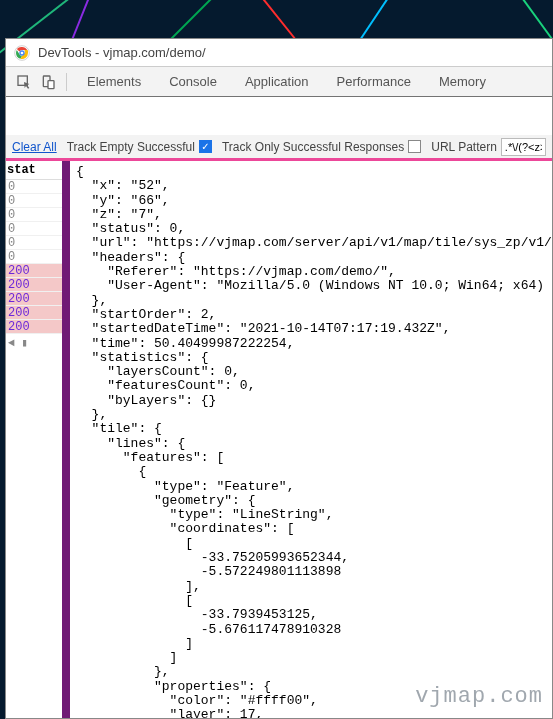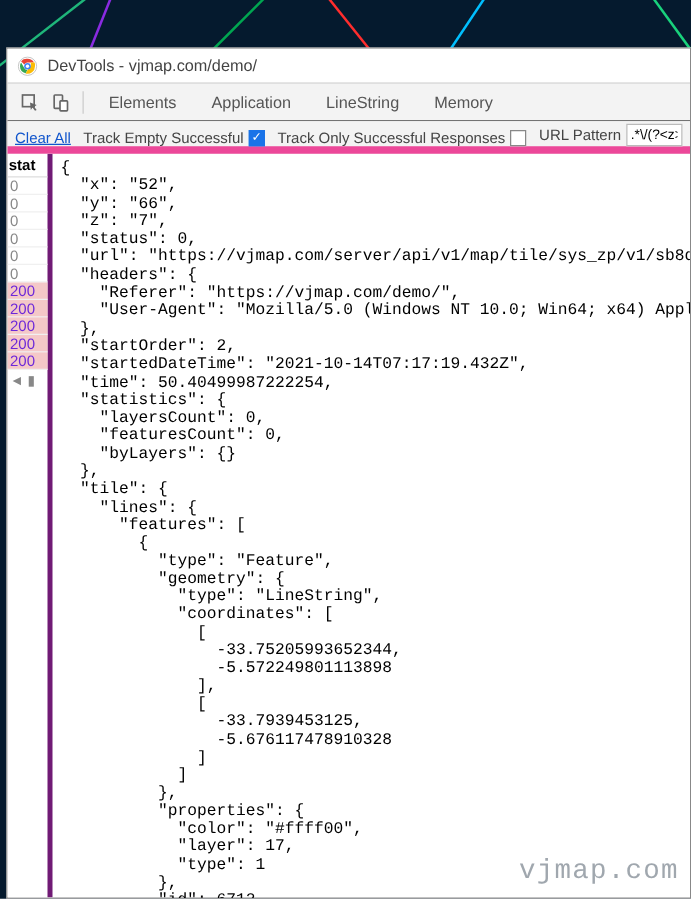--- a/index.html
+++ b/index.html
@@ -36,38 +36,39 @@
       padding: 0 6px;
       background: #f3f3f3;
     }
     .tab-btn { width: 24px; height: 24px; display: flex; align-items: center; justify-content: center; cursor: pointer; }
     .tab-sep { width: 1px; height: 18px; background: #ccc; margin: 0 6px; }
     .tab {
       padding: 0 14px; height: 30px; display: flex; align-items: center;
       color: #555; font-size: 13px; cursor: pointer;
     }
     .toolbar {
-      display: flex; align-items: flex-end; gap: 10px;
+      display: flex; align-items: center; gap: 10px;
       height: 26px; padding: 0 6px;
       background: #f3f3f3;
-      border-bottom: 6px solid #ec4899;
+      border-bottom: 3px solid #ec4899;
       font-size: 12px;
+      margin-top: 38px;
     }
     .toolbar a { color: #1155cc; text-decoration: underline; cursor: pointer; }
     .toolbar label { color: #444; display: flex; align-items: center; gap: 4px; }
     .toolbar input[type="text"] {
       border: 1px solid #bbb; height: 18px; width: 45px; font-size: 11px; padding: 0 3px;
     }
     .cb { width: 13px; height: 13px; border: 1px solid #888; background: #fff; display: inline-flex; align-items: center; justify-content: center; }
     .cb.checked { background: #1a73e8; border-color: #1a73e8; color: #fff; font-size: 10px; }
     .content { flex: 1; display: flex; position: relative; overflow: hidden; }
     .leftcol {
-      width: 36px; background: #fff;
-      border-right: 4px solid #701a75;
-      font-family: Liberation Sans, sans-serif;
+      width: 64px; background: #fff;
+      border-right: 8px solid #701a75;
+      font-family: Liberation Mono, monospace;
       font-size: 12px;
       display: flex; flex-direction: column;
     }
     .leftcol .hdr { font-weight: bold; padding: 2px 1px; color: #000; border-bottom: 1px solid #ddd; }
     .leftcol .row { padding: 0 2px; height: 14px; line-height: 14px; border-bottom: 1px solid #f0f0f0; }
     .leftcol .row.ok { color: #888; }
     .leftcol .row.r200 { background: #f4c8c8; color: #6d28d9; }
     .leftcol .scroll-hint { margin-top: 2px; color: #888; padding: 0 2px; font-size: 11px; }
     .json-pane {
       flex: 1; overflow: auto; padding: 4px 6px;
@@ -119,22 +120,23 @@
         </svg>
     </span>
     <span class="tab-btn">
       <svg width="16" height="16" viewBox="0 0 24 24">
           <rect x="5" y="3" width="10" height="16" rx="1" fill="none" stroke="#666" stroke-width="2"></rect>
           <rect x="12" y="10" width="9" height="12" rx="1" fill="#fff" stroke="#666" stroke-width="2"></rect>
         </svg>
     </span>
     <span class="tab-sep"></span>
     <span class="tab">Elements</span>
+    <span class="tab">Console</span>
     <span class="tab">Application</span>
-    <span class="tab">LineString</span>
+    <span class="tab">Performance</span>
     <span class="tab">Memory</span>
 
   </div>
 
   <div class="toolbar">
     <a>Clear All</a>
     <label>
       <span>Track Empty Successful</span>
       <span class="cb checked">✓</span>
     </label>

